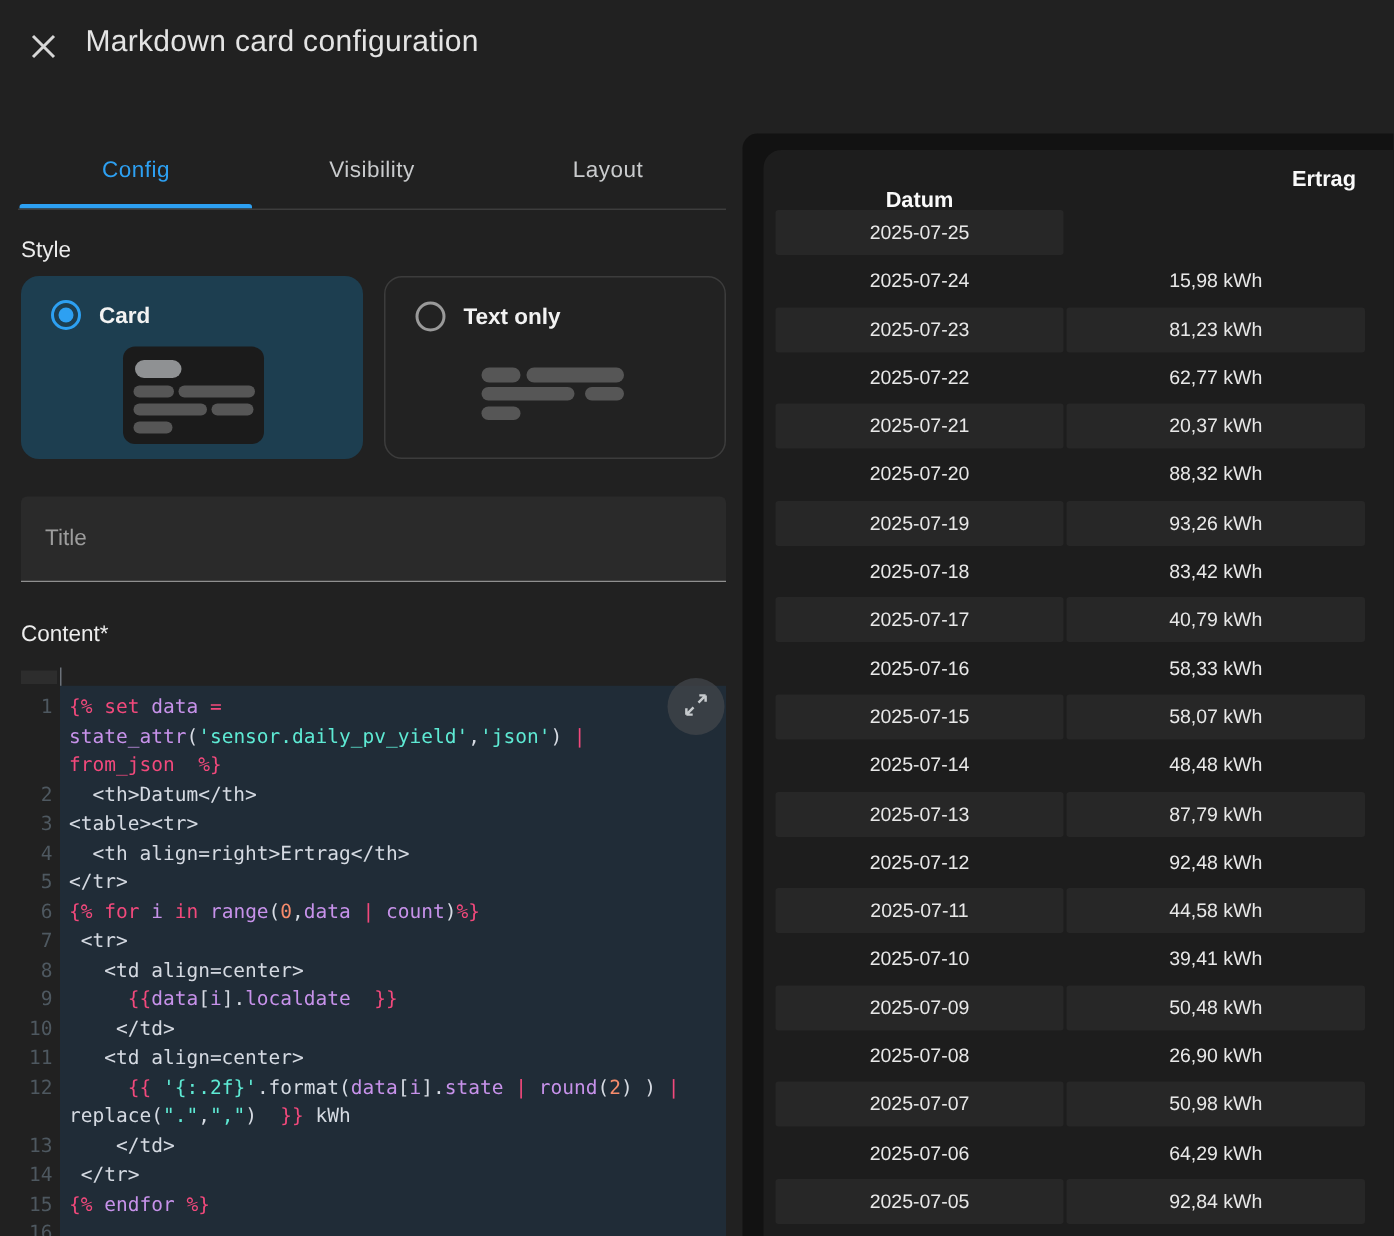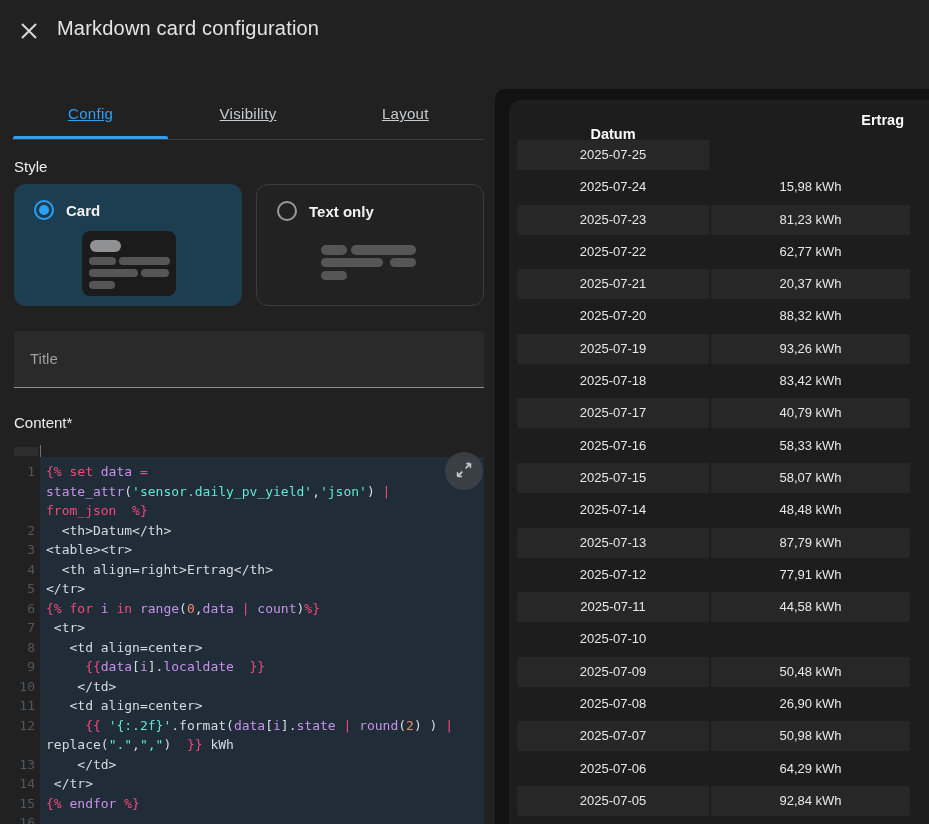--- a/index.html
+++ b/index.html
@@ -21,21 +21,21 @@
   .close-btn svg { stroke: #d7d7d7; stroke-width: 2; }
   .dlg-title {
     position: absolute; left: 57px; top: 17px;
     font-size: 20px; font-weight: 400; color: #e4e4e4; letter-spacing: .2px;
   }
   
   .tabs { position: absolute; left: 12px; top: 94px; width: 472px; height: 45px; display: flex; }
   .tab {
     flex: 1; position: relative; text-align: center;
     font-size: 15px; font-weight: 500; letter-spacing: .3px;
-    color: #c9cbcd; padding-top: 11px; cursor: pointer; text-decoration: underline;
+    color: #c9cbcd; padding-top: 11px; cursor: pointer;
   }
   .tab.active { color: #2da0f2; }
   .tab.active::after {
     content: ""; position: absolute; left: 1px; right: 1px; bottom: 0; height: 3px;
     background: #2da0f2; border-radius: 2px 2px 0 0;
   }
   .tabs-divider { position: absolute; left: 12px; top: 139px; width: 472px; height: 1px; background: #3d3d3d; }
   .section-label { position: absolute; left: 14px; font-size: 15px; font-weight: 500; color: #ececec; }
   .style-label   { top: 158px; }
   .content-label { top: 414px; }
@@ -287,28 +287,29 @@
           <div class="pv-row">
             <div class="pv-cell c-date">2025-07-14</div>
             <div class="pv-cell c-val">48,48 kWh</div>
           </div>
           <div class="pv-row">
             <div class="pv-cell c-date">2025-07-13</div>
             <div class="pv-cell c-val">87,79 kWh</div>
           </div>
           <div class="pv-row">
             <div class="pv-cell c-date">2025-07-12</div>
-            <div class="pv-cell c-val">77,91 kWh</div>
+            <div class="pv-cell c-val">92,48 kWh</div>
           </div>
           <div class="pv-row">
             <div class="pv-cell c-date">2025-07-11</div>
             <div class="pv-cell c-val">44,58 kWh</div>
           </div>
           <div class="pv-row">
             <div class="pv-cell c-date">2025-07-10</div>
+            <div class="pv-cell c-val">39,41 kWh</div>
           </div>
           <div class="pv-row">
             <div class="pv-cell c-date">2025-07-09</div>
             <div class="pv-cell c-val">50,48 kWh</div>
           </div>
           <div class="pv-row">
             <div class="pv-cell c-date">2025-07-08</div>
             <div class="pv-cell c-val">26,90 kWh</div>
           </div>
           <div class="pv-row">

